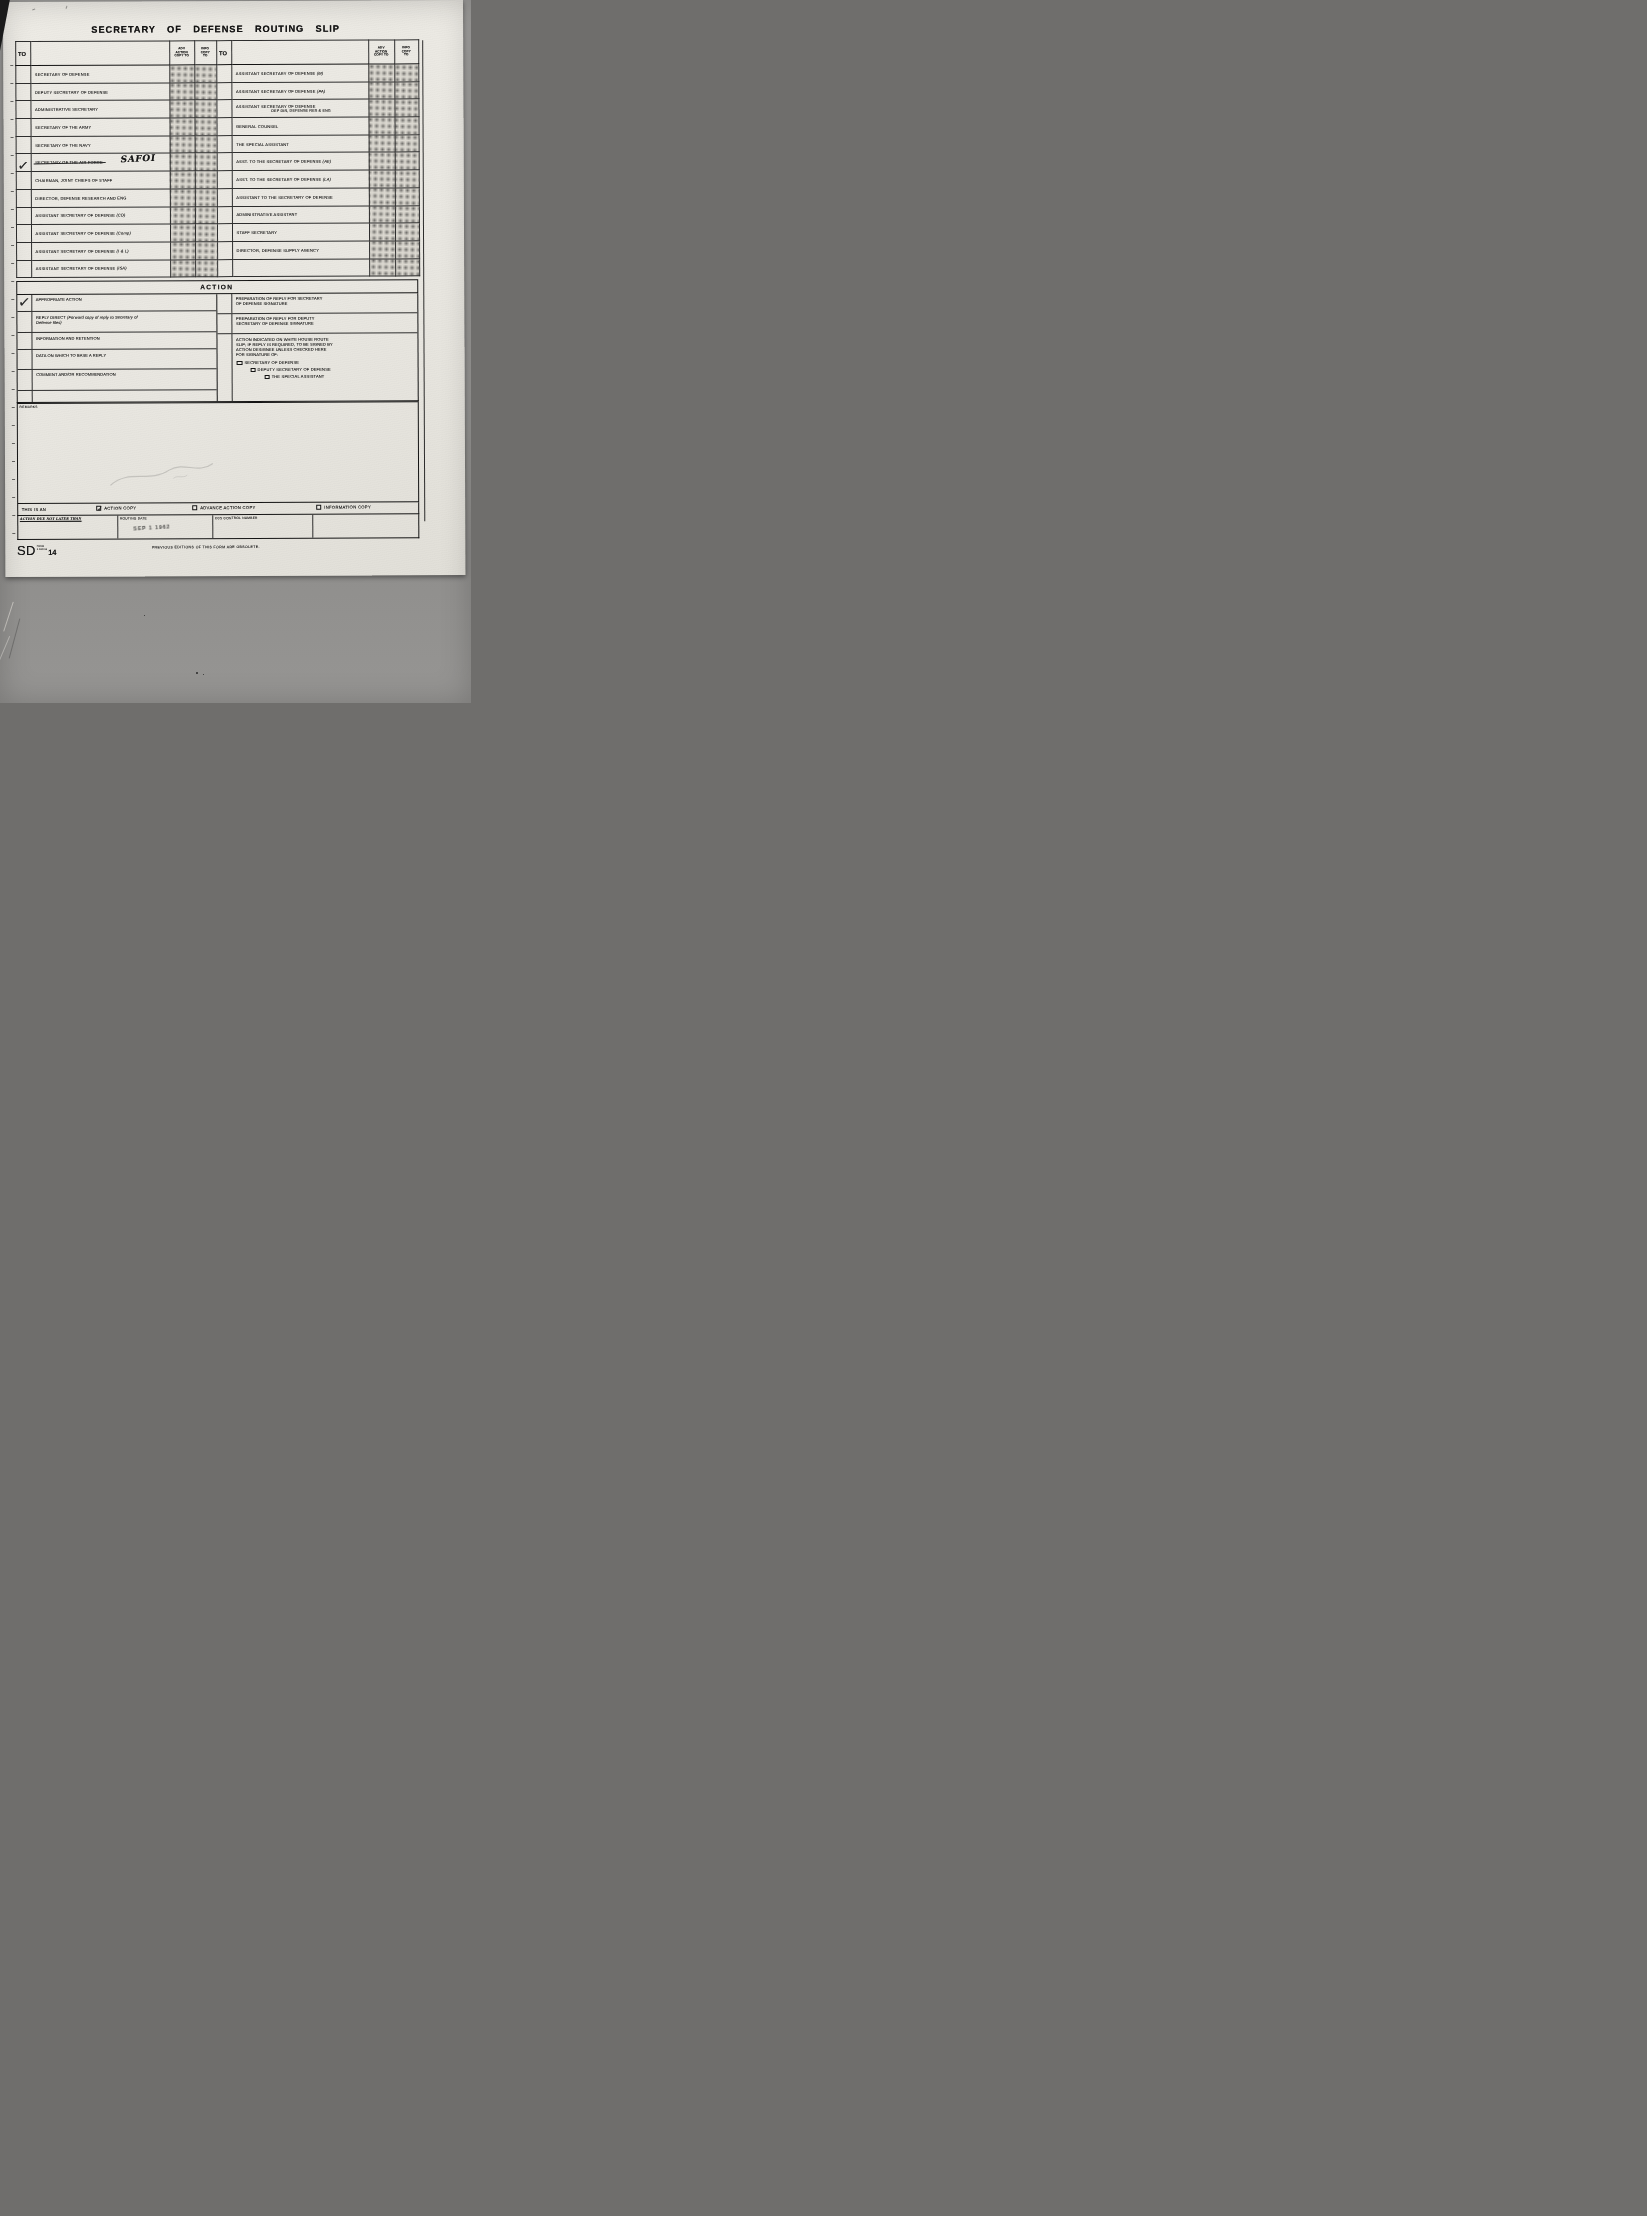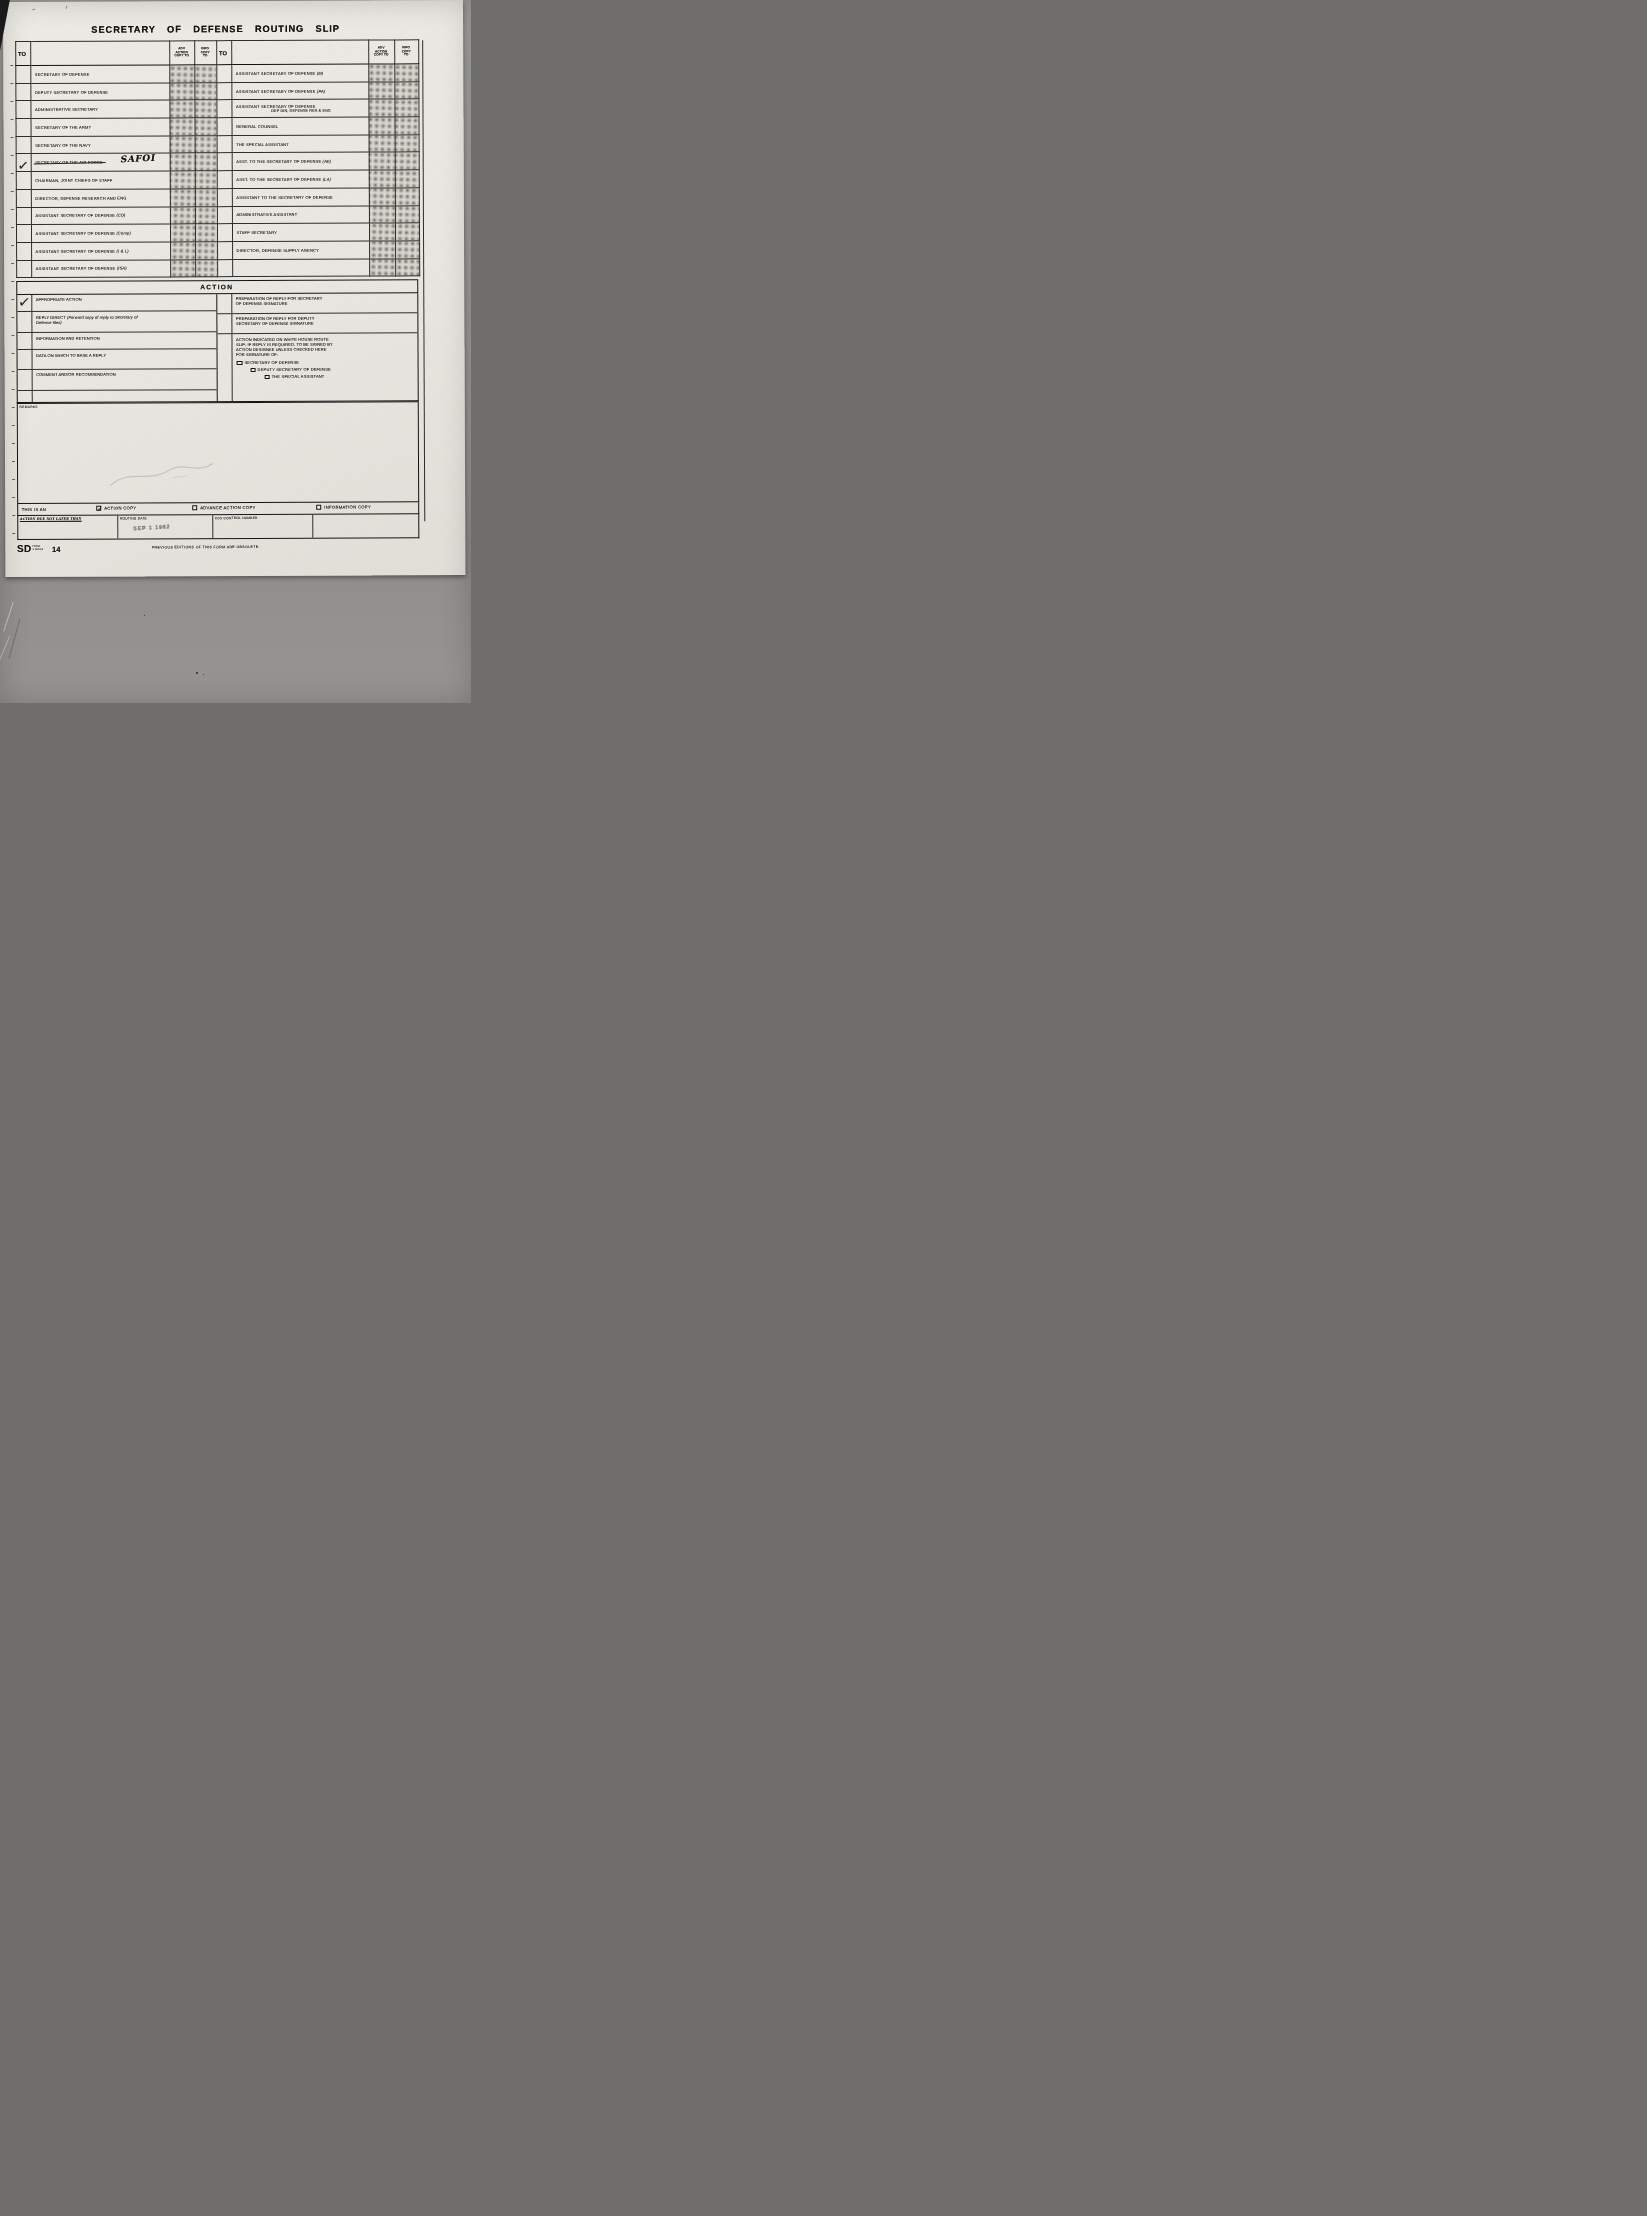--- a/index.html
+++ b/index.html
@@ -105,25 +105,25 @@
   .bf:last-child { border-right:none; }
   .bf0{width:100px} .bf1{width:95px} .bf2{width:100px} .bf3{flex:1}
   .bf-label { position:absolute; left:2.2px; top:1.3px; font-size:3.3px; letter-spacing:0.2px; }
   .bf-label.due { font-family:"Liberation Serif", serif; font-style:italic; text-decoration:underline;
                   font-size:3.8px; font-weight:bold; letter-spacing:0.2px; }
   .stamp { position:absolute; left:15px; top:9.8px; font-size:5.3px; font-weight:bold; letter-spacing:0.9px;
            color:rgba(45,45,45,0.28); filter:blur(0.3px); transform:rotate(-3deg); white-space:nowrap; }
 
   .footer { position:absolute; left:11.5px; top:541px; width:402px; height:13.3px; color:#161616;
             text-shadow:0 0 0.2px rgba(0,0,0,0.55); }
-  .sd { font-size:10px; font-weight:bold; letter-spacing:0.4px; }
+  .sd { font-size:13px; font-weight:normal; letter-spacing:0.4px; }
   .formstack { display:inline-block; vertical-align:top; margin:1.8px 0.9px 0 0.9px; font-size:2.4px;
                line-height:1.25; letter-spacing:0.1px; }
   .formstack span { display:block; }
-  .fnum { font-size:7.5px; font-weight:bold;margin-left:8px; }
+  .fnum { font-size:7.5px; font-weight:bold; }
   .obsolete { position:absolute; left:135px; top:3.1px; font-size:3.5px; letter-spacing:0.4px; }
 
   .scratch { position:absolute; width:0.7px; }
   .s1 { left:8px; top:601px; height:31px; transform:rotate(18deg); background:rgba(236,234,227,0.6); }
   .s2 { left:13.7px; top:618px; height:41px; transform:rotate(15deg); background:rgba(40,40,40,0.3); }
   .s3 { left:4px;  top:635px; height:26.6px; transform:rotate(23deg); background:rgba(236,234,227,0.5); }
   .speck { position:absolute; border-radius:50%; background:#2c2c2c; }
   .sp1{left:196px; top:672px; width:1.8px; height:1.8px;}
   .sp2{left:203px; top:674px; width:1.1px; height:1.1px;}
   .sp3{left:144px; top:615px; width:1.3px; height:1.3px;}

